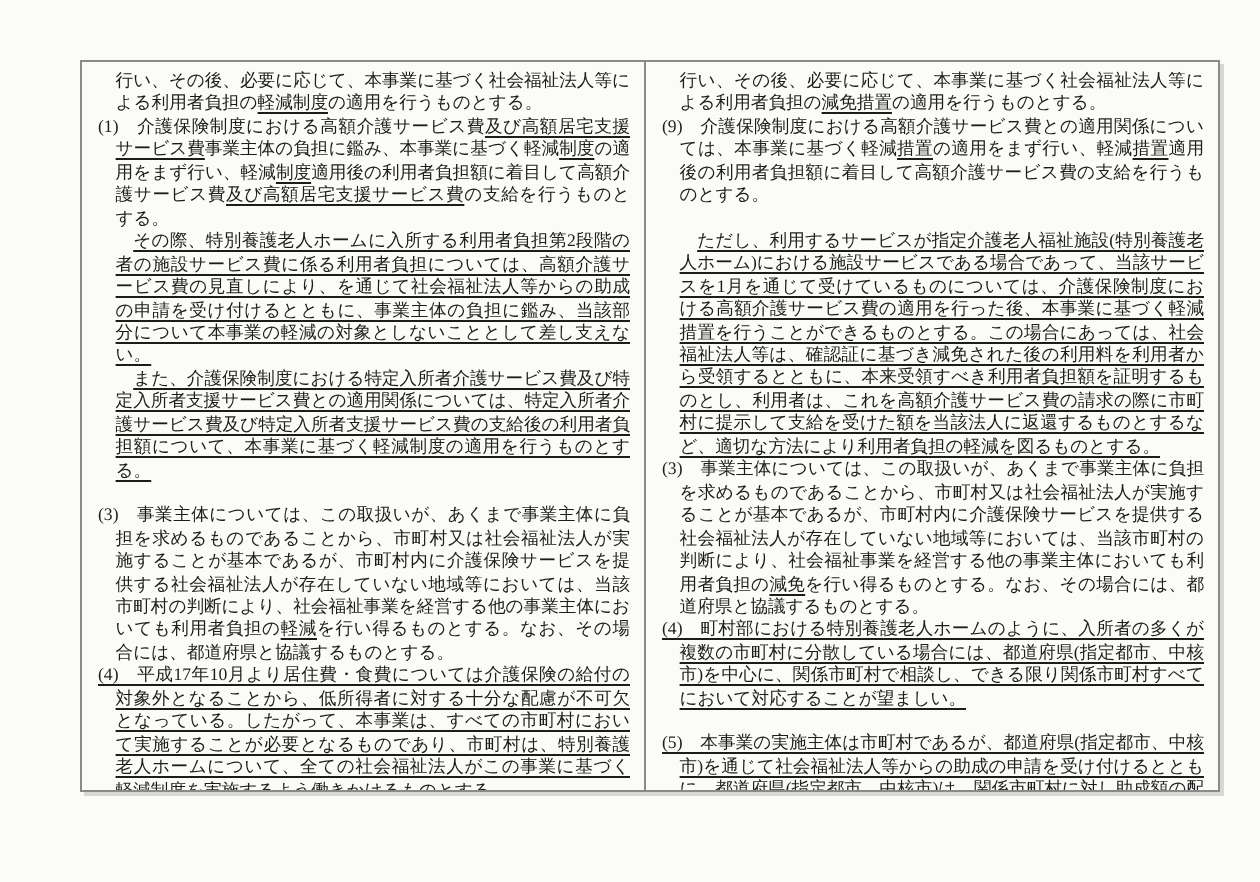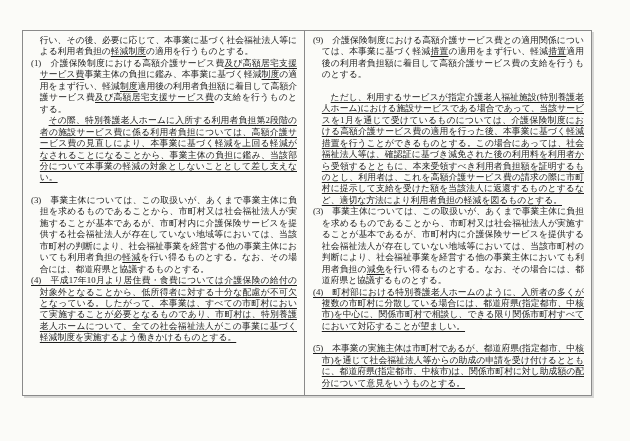--- a/index.html
+++ b/index.html
@@ -2,21 +2,21 @@
 <html lang="ja" style="--ink: #1c1c1c; --paper: #fbfbf8; --border: #8a8a8a;"><head>
 <meta charset="utf-8">
 <style>
   html,body{margin:0;padding:0;}
   body{
     width:630px;height:441px;overflow:hidden;position:relative;
     background:var(--paper,#fbfbf8);
     font-family:"Liberation Serif","DejaVu Serif",serif;
   }
   .comparison-table{
-    position:absolute;left:22px;top:30px;width:570px;height:366px;
+    position:absolute;left:40px;top:30px;width:570px;height:366px;
     border:1px solid var(--border,#8a8a8a);
     box-shadow:2px 2px 0 rgba(0,0,0,0.14);
     background:var(--paper,#fcfcfa);
     display:flex;box-sizing:border-box;
   }
   .col{
     box-sizing:border-box;
     padding:4px 7px 4px 8px;
     font-size:8.8px;line-height:11.45px;
     color:var(--ink,#1c1c1c);
@@ -36,24 +36,26 @@
     text-underline-offset:1.6px;
   }
 </style>
 </head>
 <body>
 
 <div class="comparison-table">
   <div class="col col-left" id="col-left">
       <p class="para continuation"><span>行い、その後、必要に応じて、本事業に基づく社会福祉法人等による利用者負担の</span><span class="u">軽減制度</span><span>の適用を行うものとする。</span></p>
       <p class="para numbered"><span>(1)　介護保険制度における高額介護サービス費</span><span class="u">及び高額居宅支援サービス費</span><span>事業主体の負担に鑑み、本事業に基づく軽減</span><span class="u">制度</span><span>の適用をまず行い、軽減</span><span class="u">制度</span><span>適用後の利用者負担額に着目して高額介護サービス費</span><span class="u">及び高額居宅支援サービス費</span><span>の支給を行うものとする。</span></p>
-      <p class="para indented"><span class="u">その際、特別養護老人ホームに入所する利用者負担第2段階の者の施設サービス費に係る利用者負担については、高額介護サービス費の見直しにより、本事業に基づく軽減を上回る軽減がなされることになることから、事業主体の負担に鑑み、当該部分について本事業の軽減の対象としないこととして差し支えない。</span></p>
+      <p class="para indented"><span class="u">その際、特別養護老人ホームに入所する利用者負担第2段階の者の施設サービス費に係る利用者負担については、高額介護サービス費の見直しにより、を通じて社会福祉法人等からの助成の申請を受け付けるとともに、事業主体の負担に鑑み、当該部分について本事業の軽減の対象としないこととして差し支えない。</span></p>
+      <p class="para indented"><span class="u">また、介護保険制度における特定入所者介護サービス費及び特定入所者支援サービス費との適用関係については、特定入所者介護サービス費及び特定入所者支援サービス費の支給後の利用者負担額について、本事業に基づく軽減制度の適用を行うものとする。</span></p>
       <p class="para numbered gap"><span>(3)　事業主体については、この取扱いが、あくまで事業主体に負担を求めるものであることから、市町村又は社会福祉法人が実施することが基本であるが、市町村内に介護保険サービスを提供する社会福祉法人が存在していない地域等においては、当該市町村の判断により、社会福祉事業を経営する他の事業主体においても利用者負担の</span><span class="u">軽減</span><span>を行い得るものとする。なお、その場合には、都道府県と協議するものとする。</span></p>
       <p class="para numbered"><span class="u">(4)　平成17年10月より居住費・食費については介護保険の給付の対象外となることから、低所得者に対する十分な配慮が不可欠となっている。したがって、本事業は、すべての市町村において実施することが必要となるものであり、市町村は、特別養護老人ホームについて、全ての社会福祉法人がこの事業に基づく軽減制度を実施するよう働きかけるものとする。</span></p>
     </div>
   <div class="col col-right" id="col-right">
+      <p class="para continuation"><span>行い、その後、必要に応じて、本事業に基づく社会福祉法人等による利用者負担の</span><span class="u">減免措置</span><span>の適用を行うものとする。</span></p>
       <p class="para numbered"><span>(9)　介護保険制度における高額介護サービス費との適用関係については、本事業に基づく軽減</span><span class="u">措置</span><span>の適用をまず行い、軽減</span><span class="u">措置</span><span>適用後の利用者負担額に着目して高額介護サービス費の支給を行うものとする。</span></p>
       <p class="para indented gap"><span class="u">ただし、利用するサービスが指定介護老人福祉施設(特別養護老人ホーム)における施設サービスである場合であって、当該サービスを1月を通じて受けているものについては、介護保険制度における高額介護サービス費の適用を行った後、本事業に基づく軽減措置を行うことができるものとする。この場合にあっては、社会福祉法人等は、確認証に基づき減免された後の利用料を利用者から受領するとともに、本来受領すべき利用者負担額を証明するものとし、利用者は、これを高額介護サービス費の請求の際に市町村に提示して支給を受けた額を当該法人に返還するものとするなど、適切な方法により利用者負担の軽減を図るものとする。</span></p>
       <p class="para numbered"><span>(3)　事業主体については、この取扱いが、あくまで事業主体に負担を求めるものであることから、市町村又は社会福祉法人が実施することが基本であるが、市町村内に介護保険サービスを提供する社会福祉法人が存在していない地域等においては、当該市町村の判断により、社会福祉事業を経営する他の事業主体においても利用者負担の</span><span class="u">減免</span><span>を行い得るものとする。なお、その場合には、都道府県と協議するものとする。</span></p>
       <p class="para numbered"><span class="u">(4)　町村部における特別養護老人ホームのように、入所者の多くが複数の市町村に分散している場合には、都道府県(指定都市、中核市)を中心に、関係市町村で相談し、できる限り関係市町村すべてにおいて対応することが望ましい。</span></p>
       <p class="para numbered gap"><span class="u">(5)　本事業の実施主体は市町村であるが、都道府県(指定都市、中核市)を通じて社会福祉法人等からの助成の申請を受け付けるとともに、都道府県(指定都市、中核市)は、関係市町村に対し助成額の配分について意見をいうものとする。</span></p>
     </div>
 </div>
 
 </body></html>

